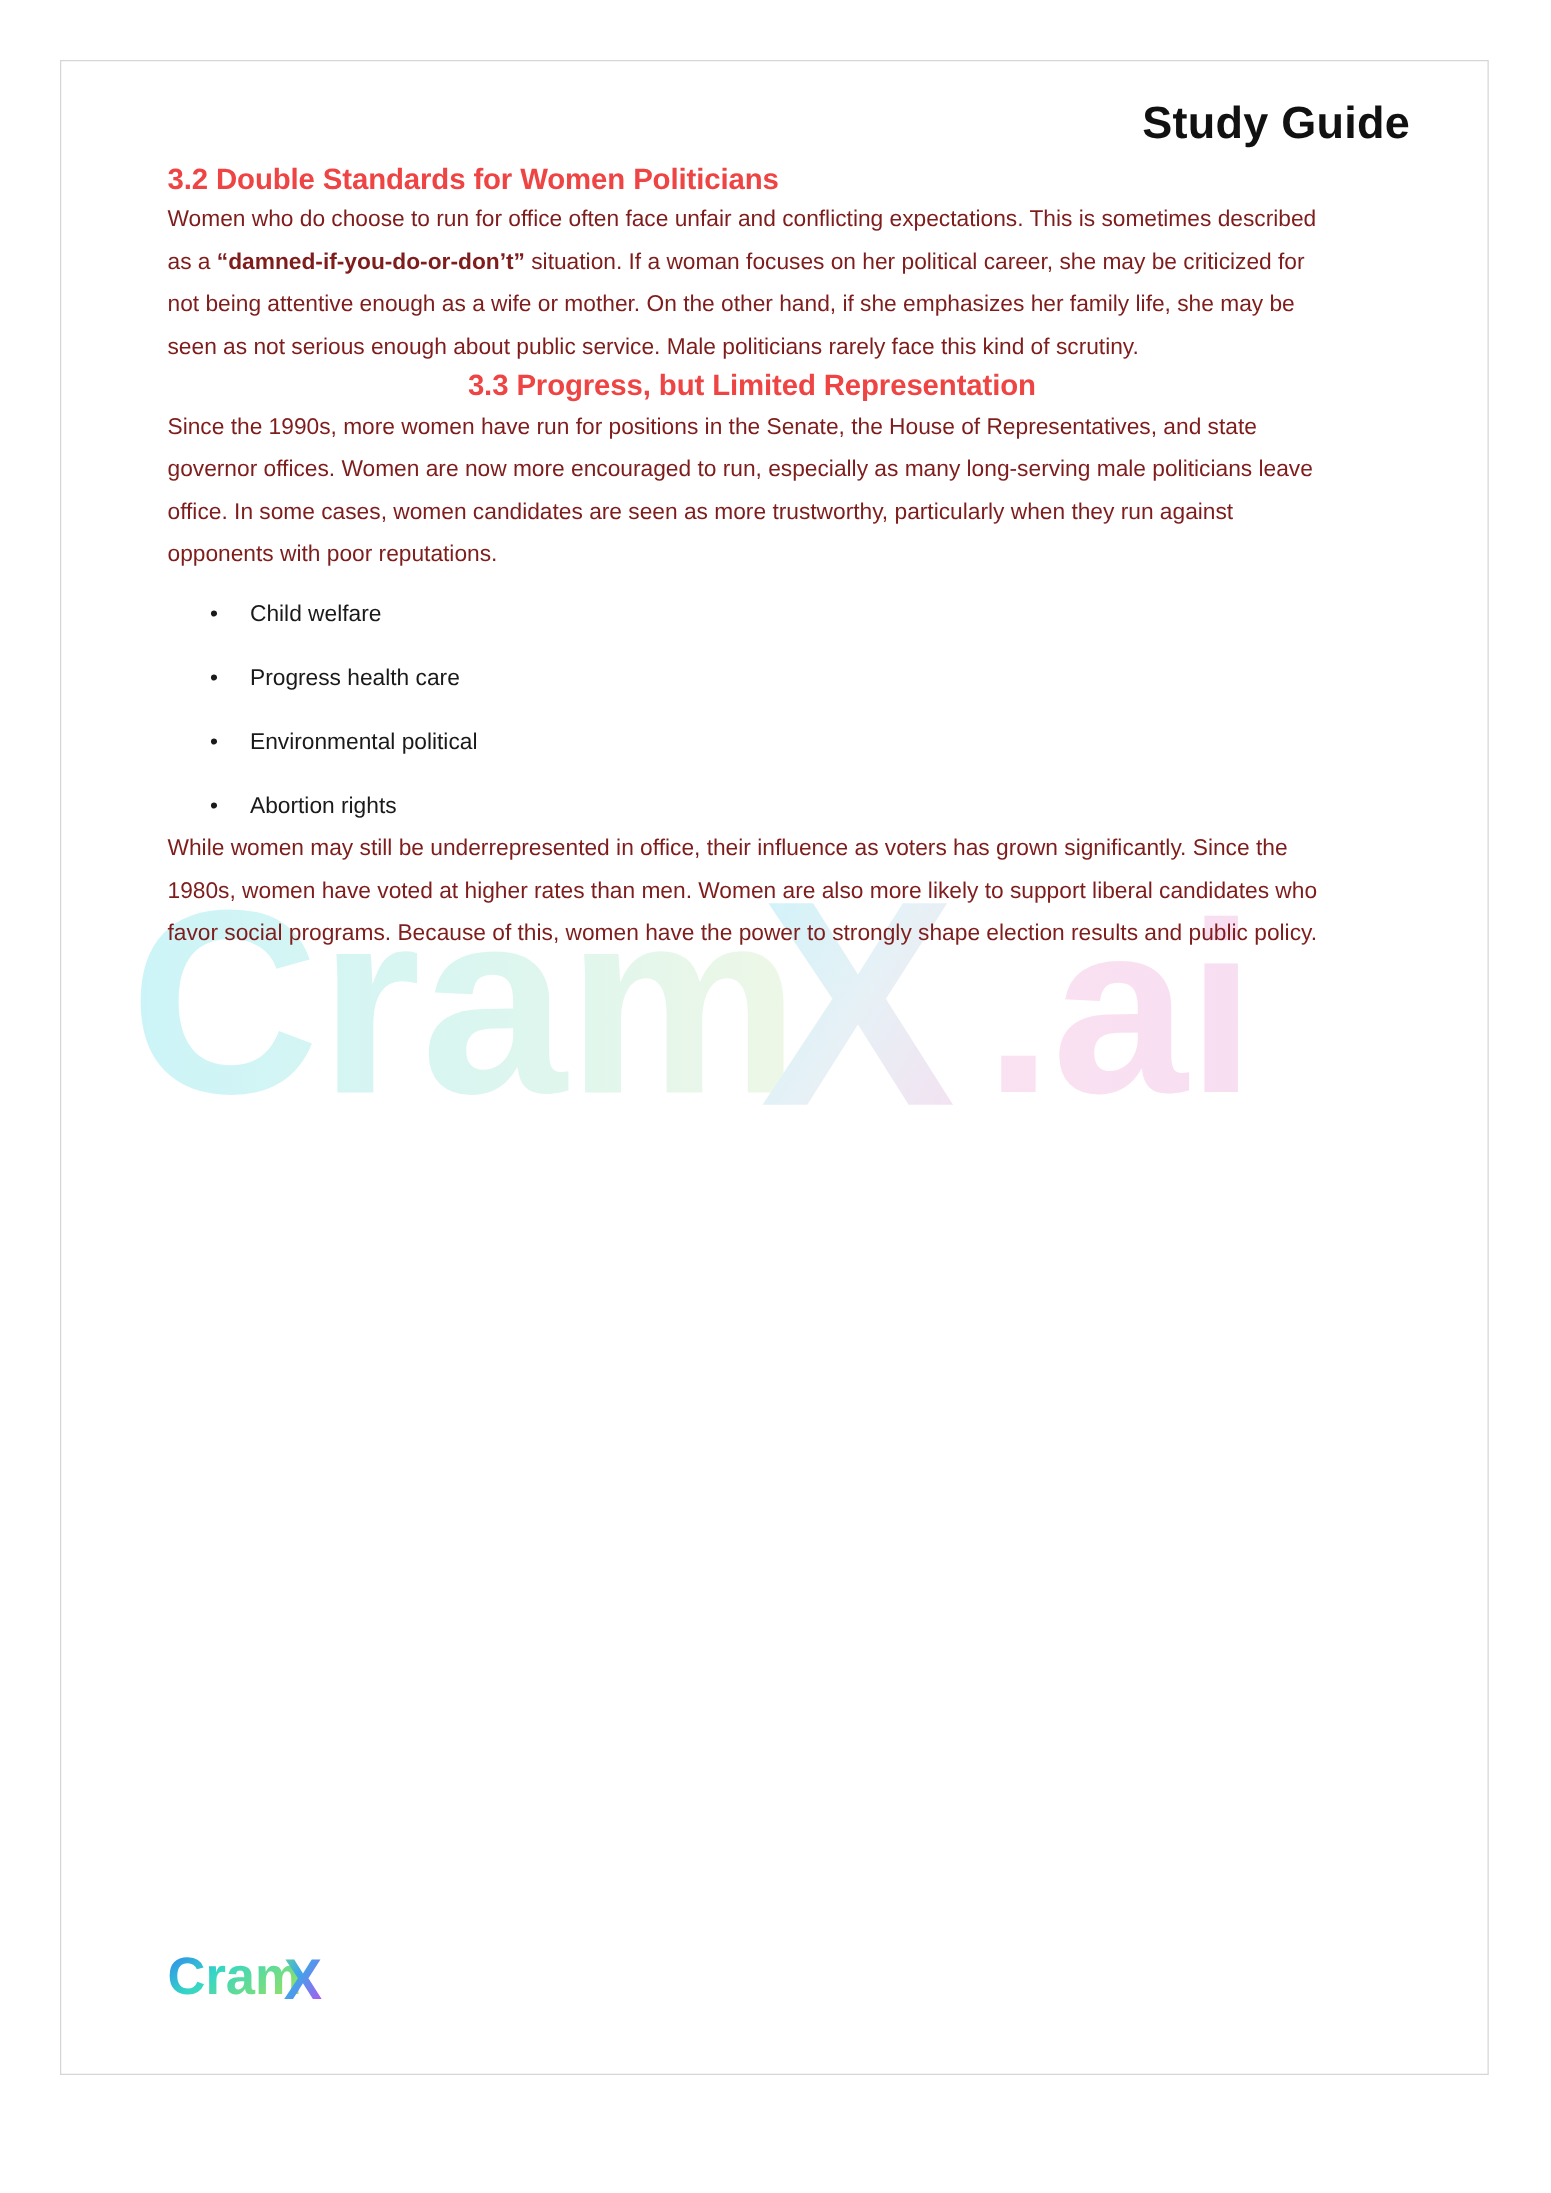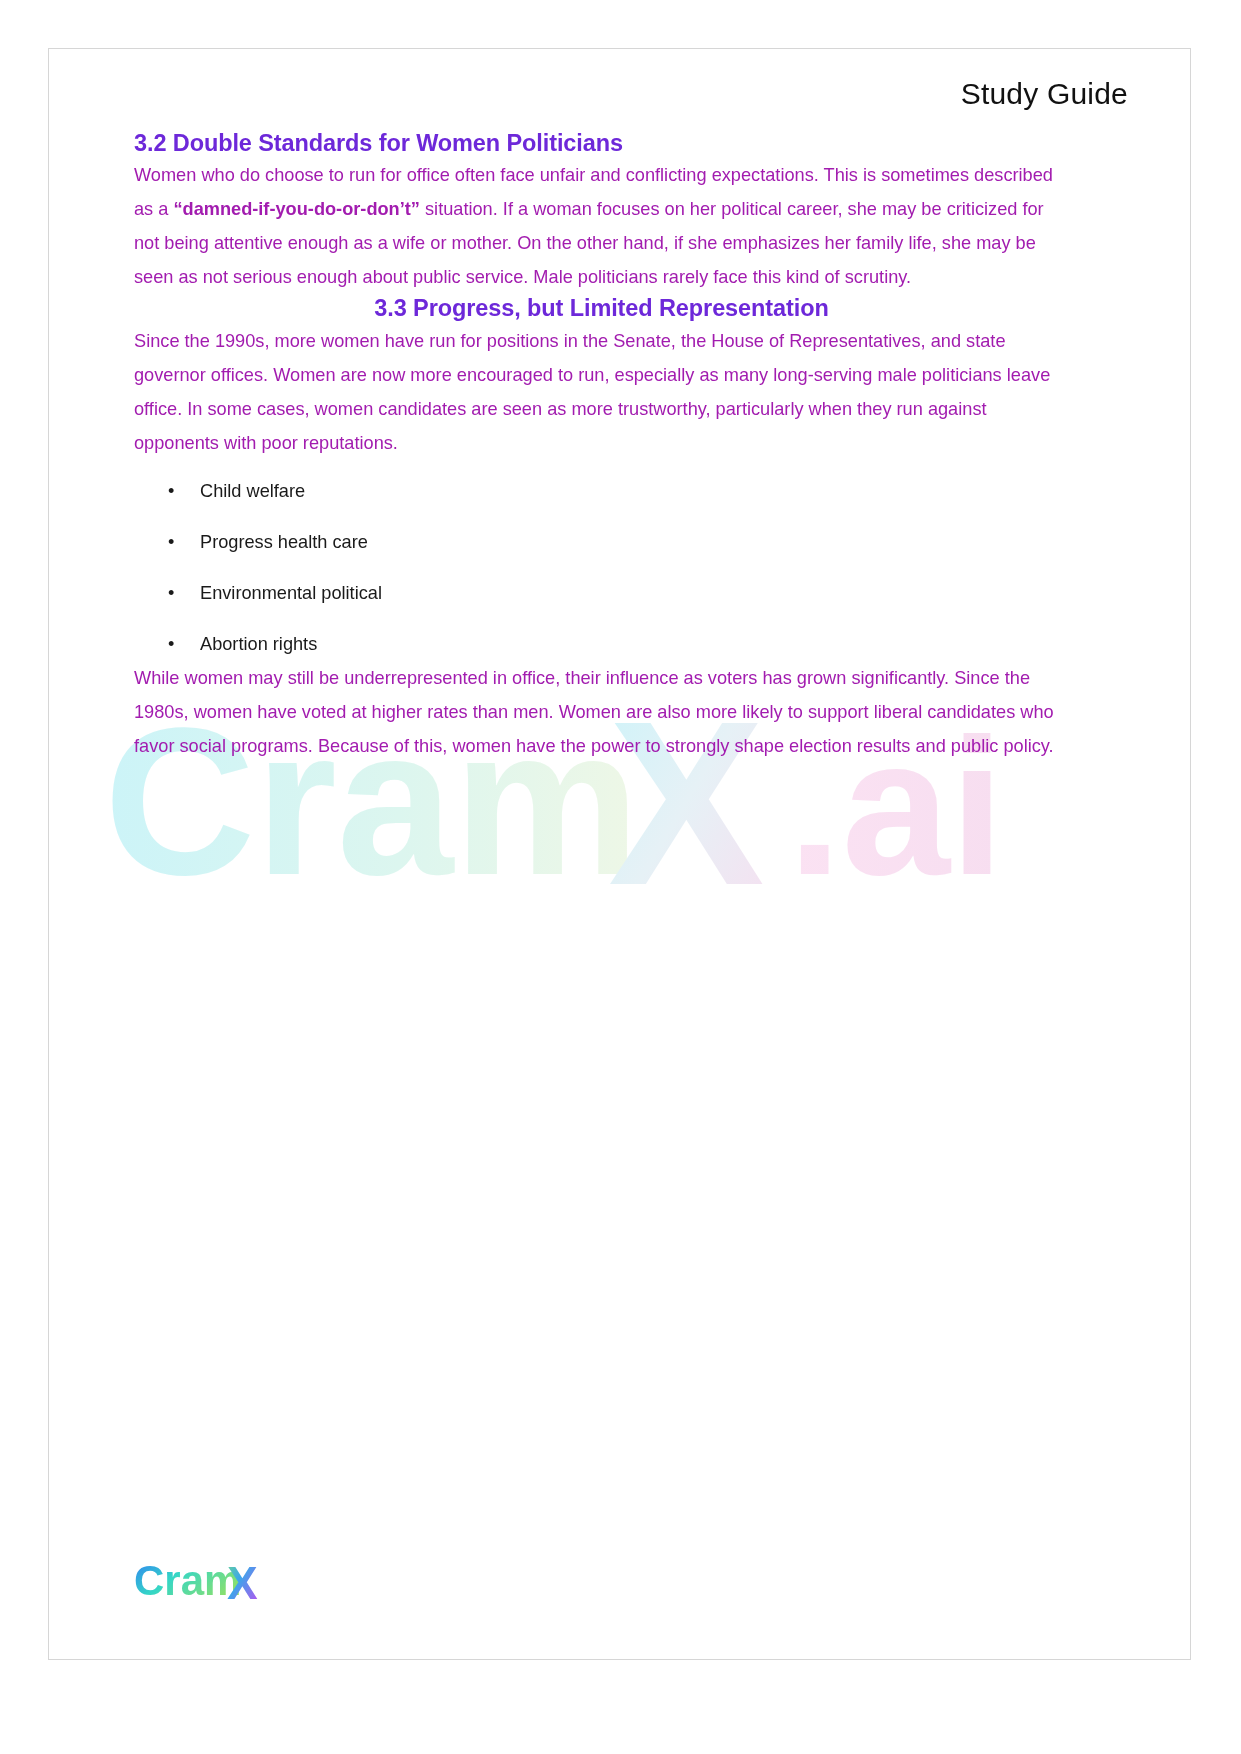--- a/index.html
+++ b/index.html
@@ -51,53 +51,53 @@
 
   
   .doc-header {
     position: absolute;
     top: 28px;
     right: 62px;
     z-index: 2;
   }
   .doc-header-title {
     font-family: "Liberation Sans", sans-serif;
-    font-size: 30px;
-    font-weight: normal;
+    font-size: 36px;
+    font-weight: bold;
     color: #111111;
     letter-spacing: 0.2px;
     white-space: nowrap;
   }
 
   
   .content {
     position: absolute;
     left: 85px;
     top: 80px;
     width: 935px;
     z-index: 1;
   }
 
   h2.section-heading {
     font-family: "Liberation Sans", sans-serif;
     font-size: 23.5px;
     font-weight: bold;
-    color: #6d28d9;
+    color: #ef4444;
     margin: 0 0 0 0;
     letter-spacing: -0.1px;
     line-height: 1.25;
   }
 
   .h-gap-top { margin-top: 56px; text-align: center; }
 
   p.body {
     font-family: "Liberation Sans", sans-serif;
     font-size: 18.2px;
     line-height: 34px;
-    color: #a21caf;
+    color: #7f1d1d;
     margin: 0;
     text-align: left;
   }
 
   .p-first { margin-top: 31px; }
   .p-next  { margin-top: 24px; }
 
   p.body b { font-weight: bold; }
 
   ul.bullets {

